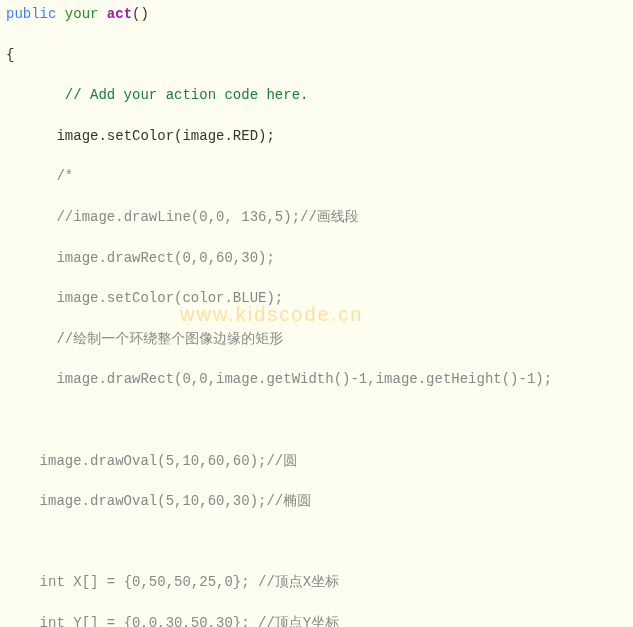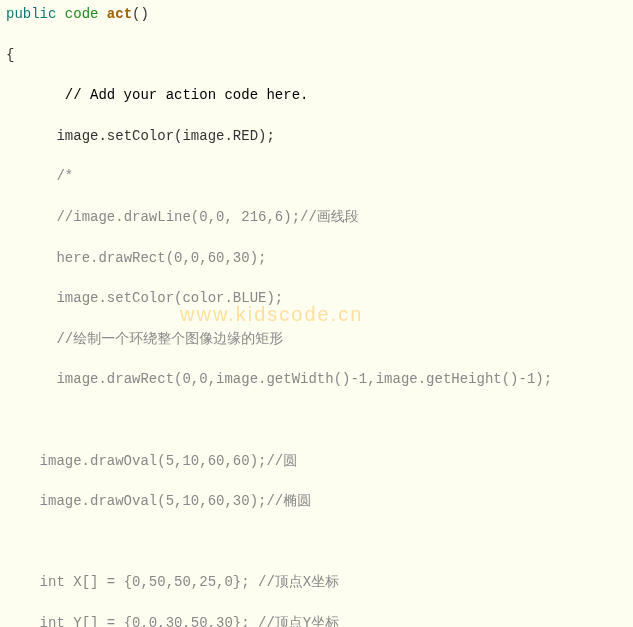--- a/index.html
+++ b/index.html
@@ -15,48 +15,48 @@
     background: #fefef0;
     padding: 4px 6px;
     position: relative;
   }
   pre {
     margin: 0;
     white-space: pre;
     font-family: "Courier New", Consolas, monospace;
   }
   .line { display: block; }
-  .kw-public { color: #0f766e; }
+  .kw-public { color: #3b82f6; }
   .kw-void { color: #228b22; }
-  .method-name { color: #a16207; font-weight: bold; }
+  .method-name { color: #a21caf; font-weight: bold; }
   .normal { color: #333; }
-  .comment { color: #000000; }
+  .comment { color: #15803d; }
   .gray { color: #888; }
   .watermark {
     position: absolute;
     top: 300px;
     left: 180px;
     font-size: 20px;
     color: rgba(255,165,0,0.35);
     font-family: Arial, sans-serif;
     letter-spacing: 2px;
     pointer-events: none;
   }
 </style>
 </head>
 <body>
 
 <div class="code-container">
-<pre><span class="line"><span class="kw-public">public</span> <span class="kw-void">code</span> <span class="method-name">act</span><span class="normal">()</span></span>
+<pre><span class="line"><span class="kw-public">public</span> <span class="kw-void">your</span> <span class="method-name">act</span><span class="normal">()</span></span>
 <span class="line normal">{</span>
 <span class="line comment">       <span>// Add your action code here.</span></span>
 <span class="line normal">      <span>image.setColor(image.RED);</span></span>
 <span class="line gray">      <span>/*</span></span>
-<span class="line gray">      <span>//image.drawLine(0,0, 216,6);//画线段</span></span>
-<span class="line gray">      <span>here.drawRect(0,0,60,30);</span></span>
+<span class="line gray">      <span>//image.drawLine(0,0, 136,5);//画线段</span></span>
+<span class="line gray">      <span>image.drawRect(0,0,60,30);</span></span>
 <span class="line gray">      <span>image.setColor(color.BLUE);</span></span>
 <span class="line gray">      <span>//绘制一个环绕整个图像边缘的矩形</span></span>
 <span class="line gray">      <span>image.drawRect(0,0,image.getWidth()-1,image.getHeight()-1);</span></span>
 <span class="line"> </span>
 <span class="line gray">    <span>image.drawOval(5,10,60,60);//圆</span></span>
 <span class="line gray">    <span>image.drawOval(5,10,60,30);//椭圆</span></span>
 <span class="line"> </span>
 <span class="line gray">    <span class="gray">int</span><span> X[] = {0,50,50,25,0}; //顶点X坐标</span></span>
 <span class="line gray">    <span class="gray">int</span><span> Y[] = {0,0,30,50,30}; //顶点Y坐标</span></span>
 

